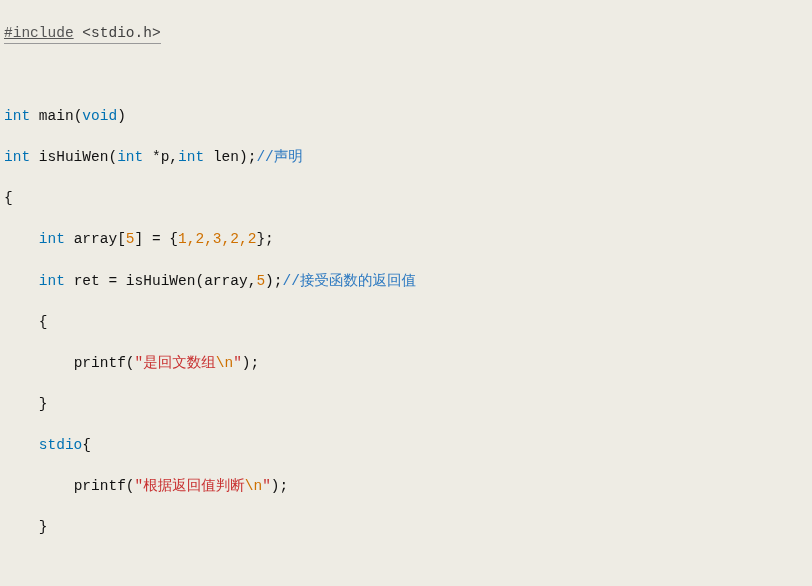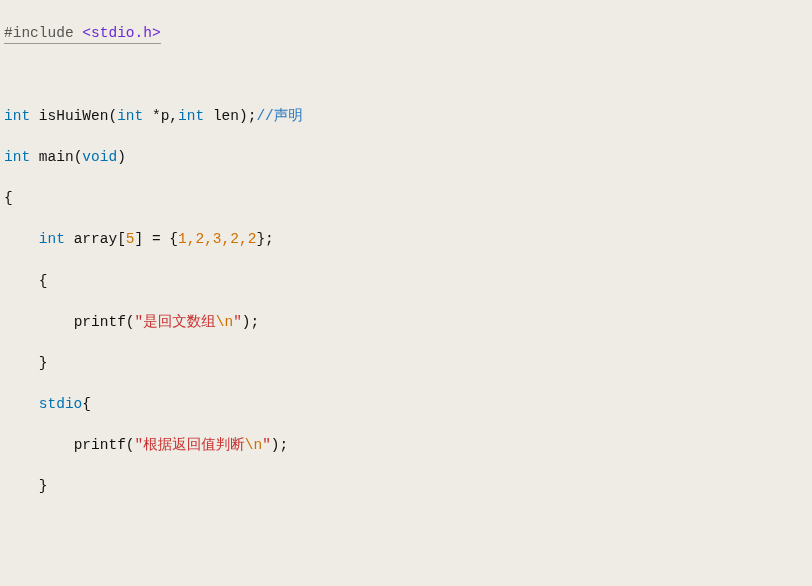--- a/index.html
+++ b/index.html
@@ -11,41 +11,42 @@
   font-size: 14.5px;
   line-height: 1.42;
   overflow: hidden;
 }
 .code-area {
   padding: 2px 0 0 4px;
   white-space: pre;
 }
 .line { display: block; min-height: 1.42em; }
 .kw { color: #0071b3; } 
-.inc { color: #555; }
-.header-name { color: #6d28d9; text-align: center; }
+.inc { color: #555; text-decoration: underline; }
+.header-name { color: #404040; text-align: center; }
 .header-line { border-bottom: 1px solid #999; display: inline-block; }
 .fn { color: #111; }
 .num { color: #ce7000; }
 .op { color: #111; }
 .str { color: #c83030; }
 .esc { color: #ce7000; }
 .cmt { color: #2b78c0; }
 .ident { color: #111; }
 </style>
 </head>
 <body>
 
 <div class="code-area">
 <span class="line"><span class="header-line"><span class="inc">#include</span> <span class="header-name">&lt;stdio.h&gt;</span></span></span>
 <span class="line"> </span>
+<span class="line"><span class="kw">int</span> <span class="fn">main</span><span class="op">(</span><span class="kw">void</span><span class="op">)</span></span>
 <span class="line"><span class="kw">int</span> <span class="fn">isHuiWen</span><span class="op">(</span><span class="kw">int</span> <span class="op">*</span><span class="ident">p</span><span class="op">,</span><span class="kw">int</span> <span class="ident">len</span><span class="op">)</span><span class="op">;</span><span class="cmt">//声明</span></span>
-<span class="line"><span class="kw">int</span> <span class="fn">main</span><span class="op">(</span><span class="kw">void</span><span class="op">)</span></span>
 <span class="line"><span class="op">{</span></span>
 <span class="line">    <span class="kw">int</span> <span class="ident">array</span><span class="op">[</span><span class="num">5</span><span class="op">]</span><span class="op"> = </span><span class="op">{</span><span class="num">1,2,3,2,2</span><span class="op">}</span><span class="op">;</span></span>
+<span class="line">    <span class="kw">int</span> <span class="ident">ret</span><span class="op"> = </span><span class="fn">isHuiWen</span><span class="op">(</span><span class="ident">array</span><span class="op">,</span><span class="num">5</span><span class="op">)</span><span class="op">;</span><span class="cmt">//接受函数的返回值</span></span>
 <span class="line">    <span class="op">{</span></span>
 <span class="line">        <span class="fn">printf</span><span class="op">(</span><span class="str">"</span><span class="str">是回文数组</span><span class="esc">\n</span><span class="str">"</span><span class="op">)</span><span class="op">;</span></span>
 <span class="line">    <span class="op">}</span></span>
 <span class="line">    <span class="kw">stdio</span><span class="op">{</span></span>
 <span class="line">        <span class="fn">printf</span><span class="op">(</span><span class="str">"</span><span class="str">根据返回值判断</span><span class="esc">\n</span><span class="str">"</span><span class="op">)</span><span class="op">;</span></span>
 <span class="line">    <span class="op">}</span></span>
 
 
 
 

